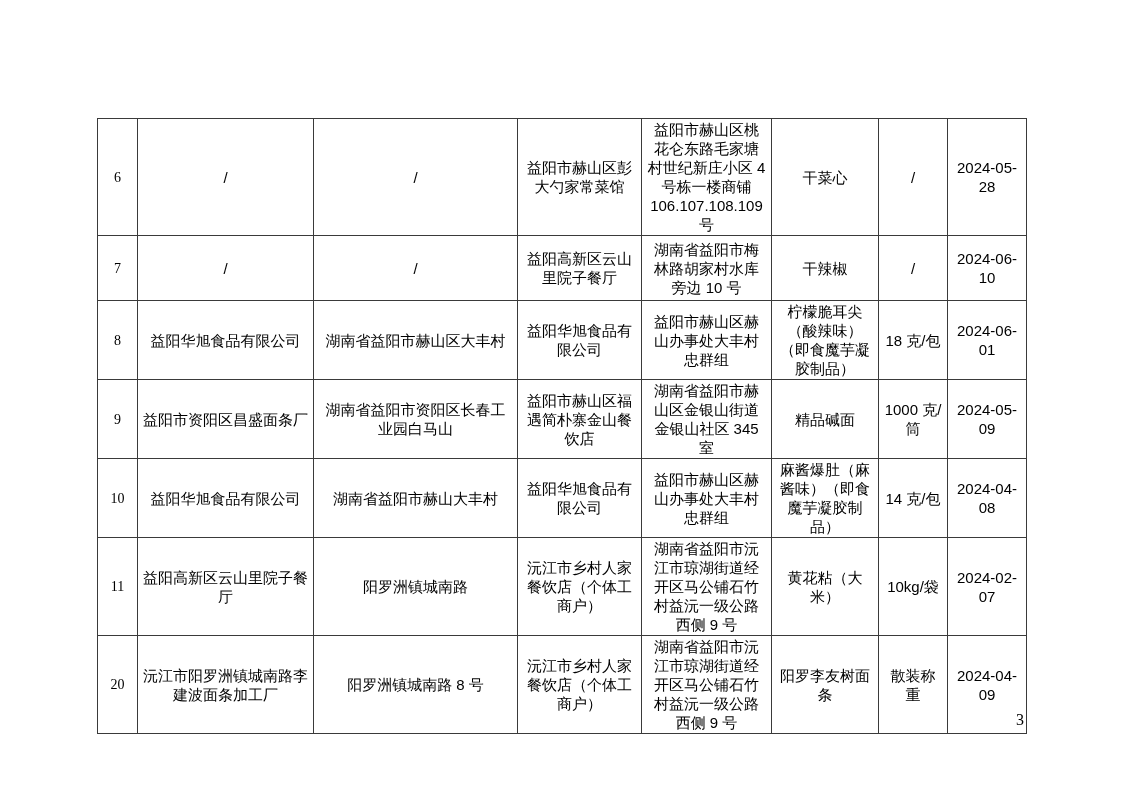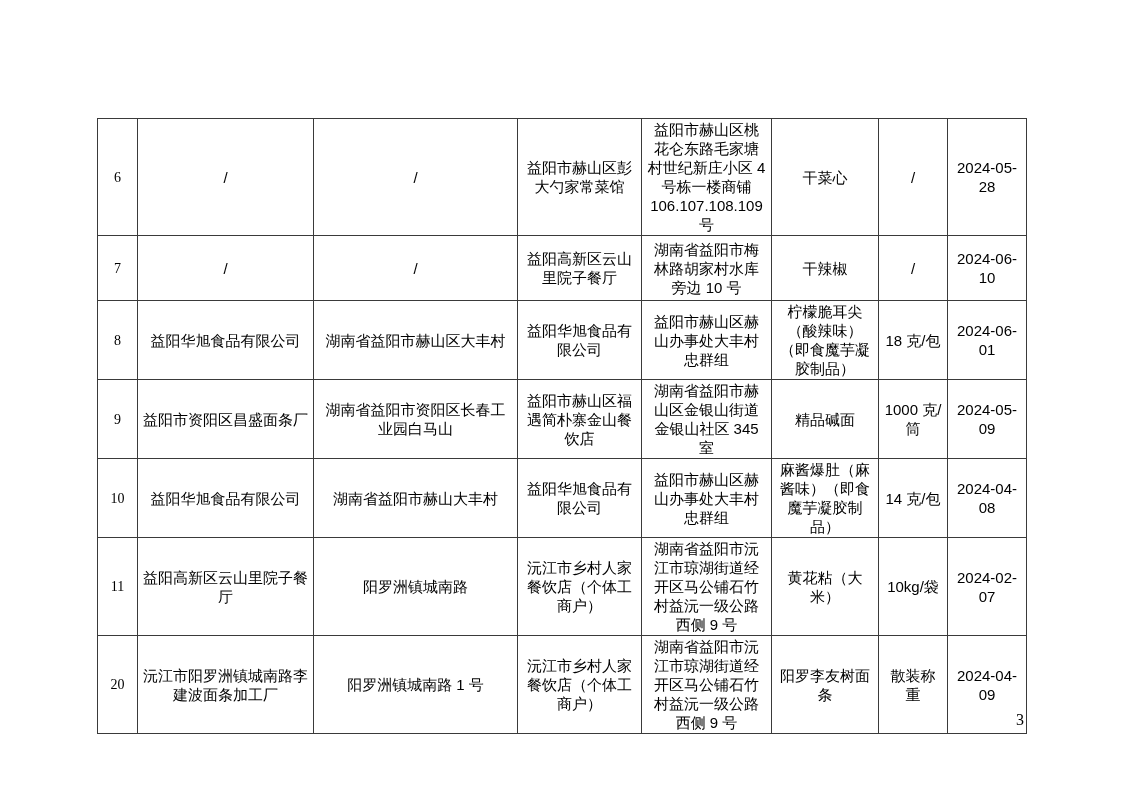--- a/index.html
+++ b/index.html
@@ -134,21 +134,21 @@
         <td>阳罗洲镇城南路</td>
         <td>沅江市乡村人家餐饮店（个体工商户）</td>
         <td>湖南省益阳市沅江市琼湖街道经开区马公铺石竹村益沅一级公路西侧 9 号</td>
         <td>黄花粘（大米）</td>
         <td>10kg/袋</td>
         <td>2024-02-07</td>
       </tr>
       <tr class="r6">
         <td class="seq">20</td>
         <td>沅江市阳罗洲镇城南路李建波面条加工厂</td>
-        <td>阳罗洲镇城南路 1 号</td>
+        <td>阳罗洲镇城南路 8 号</td>
         <td>沅江市乡村人家餐饮店（个体工商户）</td>
         <td>湖南省益阳市沅江市琼湖街道经开区马公铺石竹村益沅一级公路西侧 9 号</td>
         <td>阳罗李友树面条</td>
         <td>散装称重</td>
         <td>2024-04-09</td>
       </tr>
     </tbody>
   </table>
 
   <div class="pageno">3</div>

